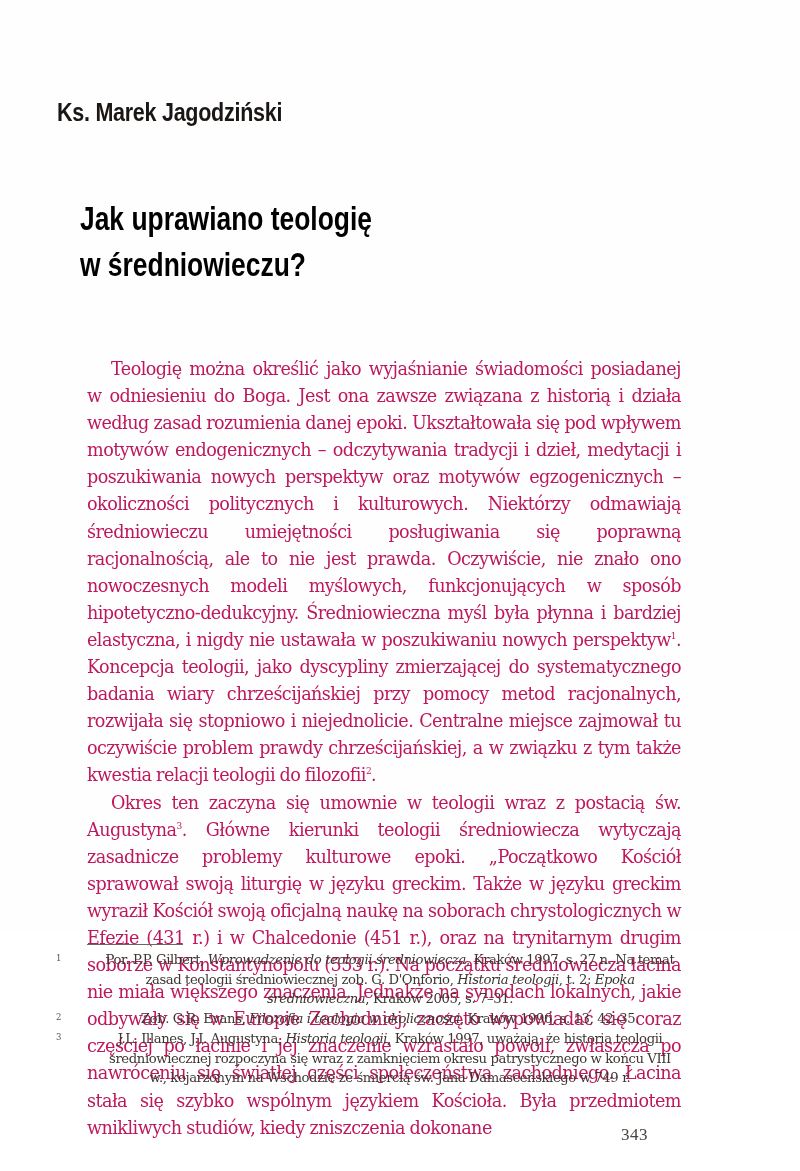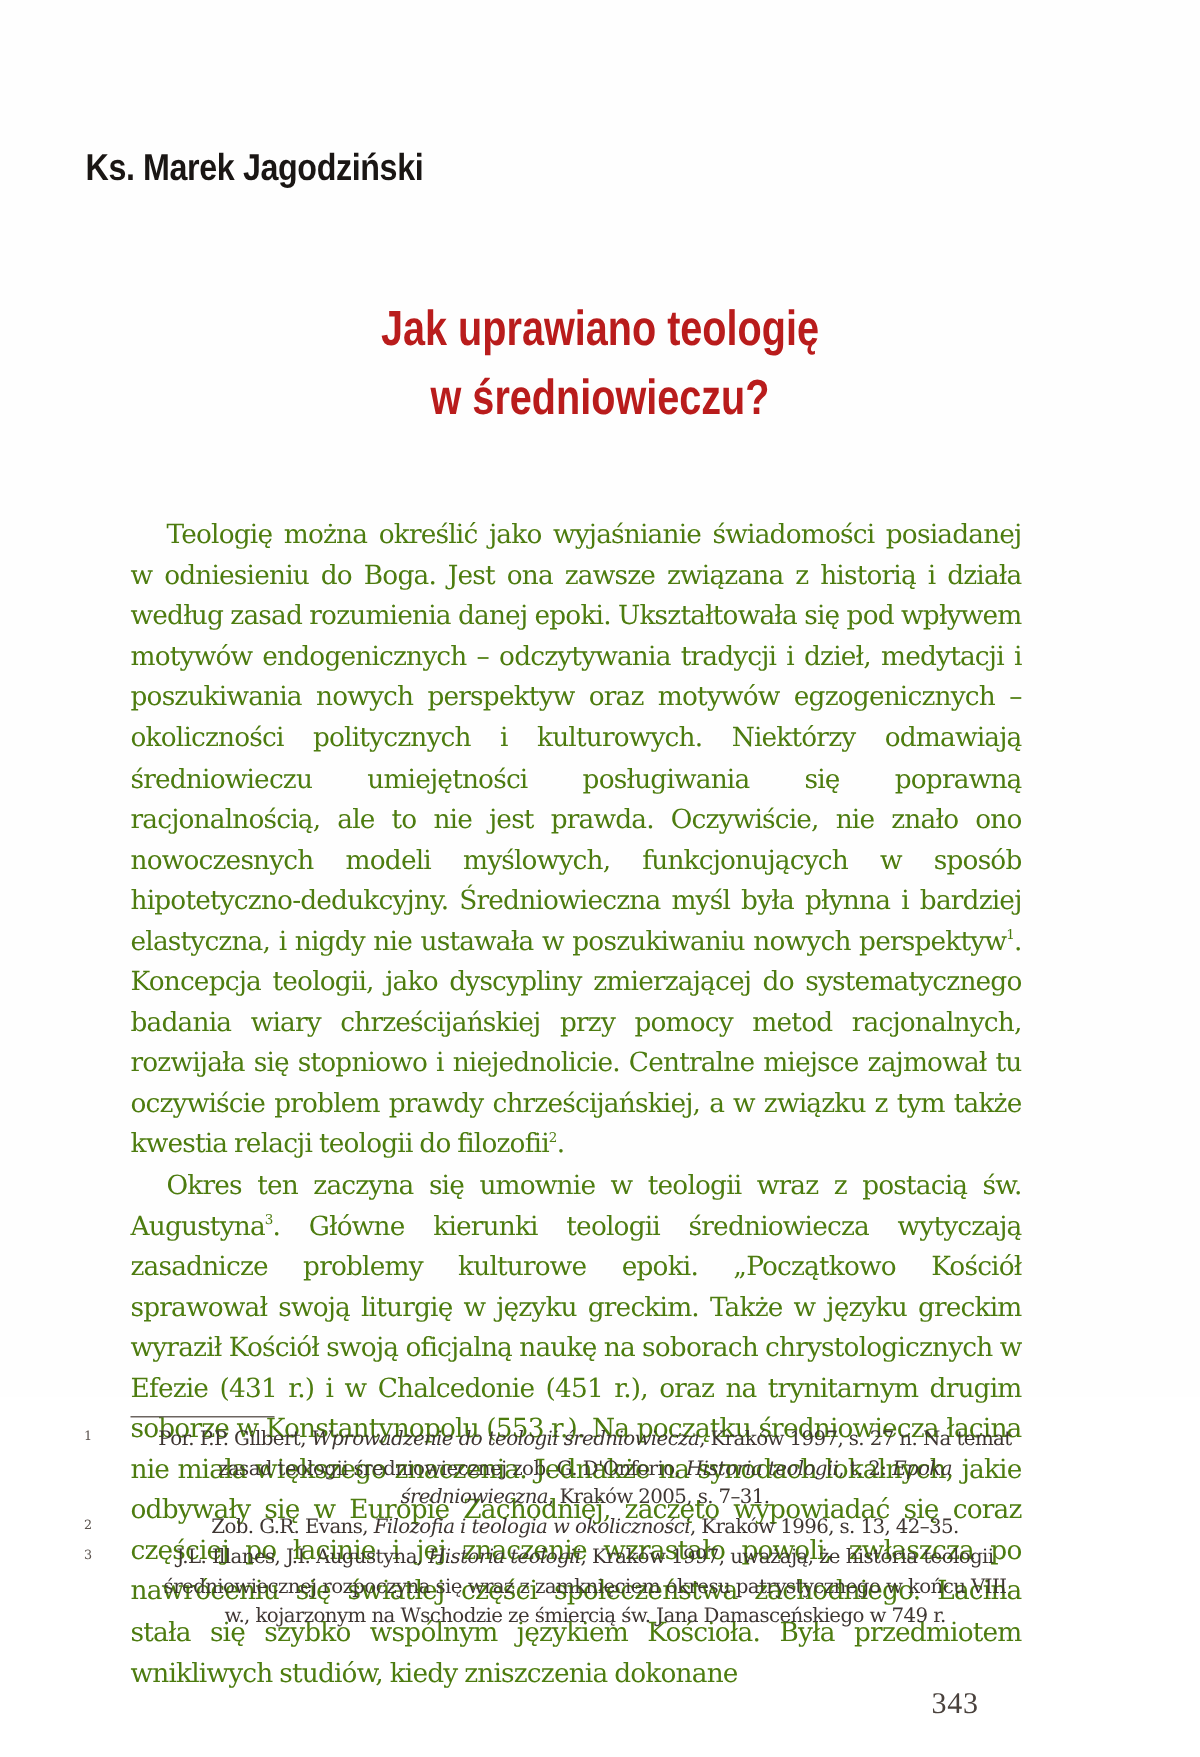--- a/index.html
+++ b/index.html
@@ -2,38 +2,38 @@
 <html><head>
 <meta charset="utf-8">
 <style>
   html, body { margin: 0; padding: 0; background: #ffffff; }
   body { width: 800px; height: 1171px; position: relative; overflow: hidden;
          font-family: "Liberation Serif", "DejaVu Serif", serif; color: #2b2522; }
   .page { position: absolute; left: 0; top: 0; width: 800px; height: 931px; background: #fefefe; }
   .author { position: absolute; left: 57px; top: 98px; font-size: 25px; font-weight: bold;
             color: #1a1614; letter-spacing: -0.3px; font-family: "Liberation Sans Narrow", "Liberation Sans", sans-serif;
             transform: scaleX(0.86); transform-origin: left top; }
-  .title { position: absolute; left: 0; width: 800px; top: 196px; text-align: center;
+  .title { position: absolute; left: 0; width: 800px; top: 196px; text-align: left;
            font-family: "Liberation Sans", sans-serif; font-size: 33px; line-height: 46px;
-           color: #b91c1c; font-weight: 600; }
+           color: #000000; font-weight: 600; }
   .title span { display: block; transform: scaleX(0.80); }
-  .body-text { position: absolute; left: 87px; top: 344px; width: 594px;
-               font-size: 17.6px; line-height: 27.1px; text-align: justify; color: #4d7c0f;
+  .body-text { position: absolute; left: 87px; top: 356px; width: 594px;
+               font-size: 17.6px; line-height: 27.1px; text-align: justify; color: #be185d;
                font-family: "DejaVu Serif", serif; letter-spacing: -0.55px; word-spacing: -0.5px; }
   .body-text p { margin: 0; text-indent: 24px; }
   .body-text sup, .fn-ref { font-size: 9px; vertical-align: 7px; line-height: 0; }
   .rule { position: absolute; left: 87px; top: 944px; width: 96px; height: 1px; background: #6c6560; }
   .footnotes { position: absolute; left: 56px; top: 950px; width: 624px;
                font-size: 13.2px; line-height: 19.7px; color: #3e3632;
                font-family: "DejaVu Serif", serif; letter-spacing: -0.4px; }
   .fn { display: flex; }
   .fn-num { width: 44px; flex: none; font-size: 8.5px; line-height: 16px; color: #5a524d; }
   .fn-text { flex: 1; text-align: center; }
   .fn-text i { font-style: italic; }
-  .page-number { position: absolute; left: 621px; top: 1125px; font-size: 20px; color: #4a423d;
+  .page-number { position: absolute; left: 621px; top: 1125px; font-size: 17px; color: #4a423d;
                  letter-spacing: 0.5px; }
 </style>
 </head>
 <body>
 
 <div class="page">
 
   <div class="author">Ks. Marek Jagodziński</div>
 
   <h1 class="title" style="margin:0;">

